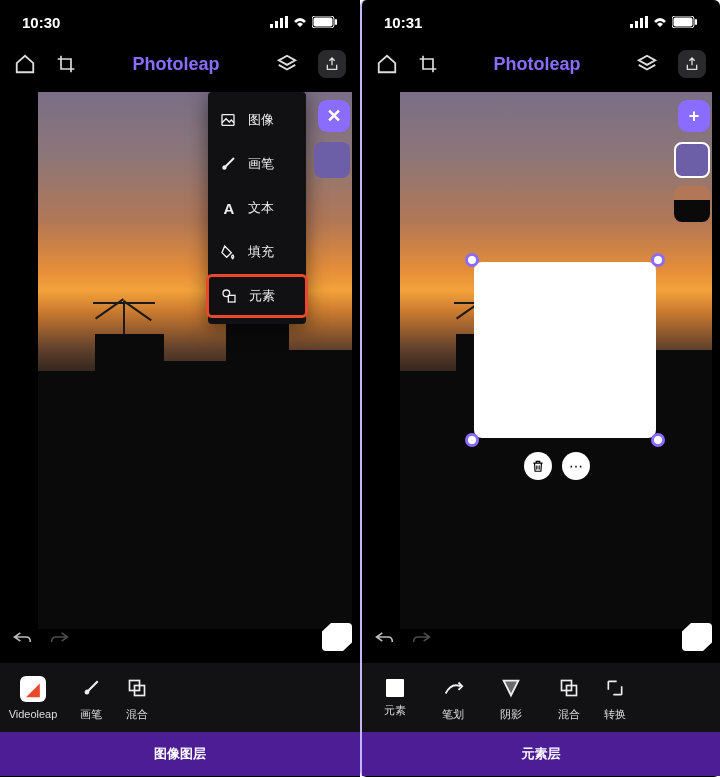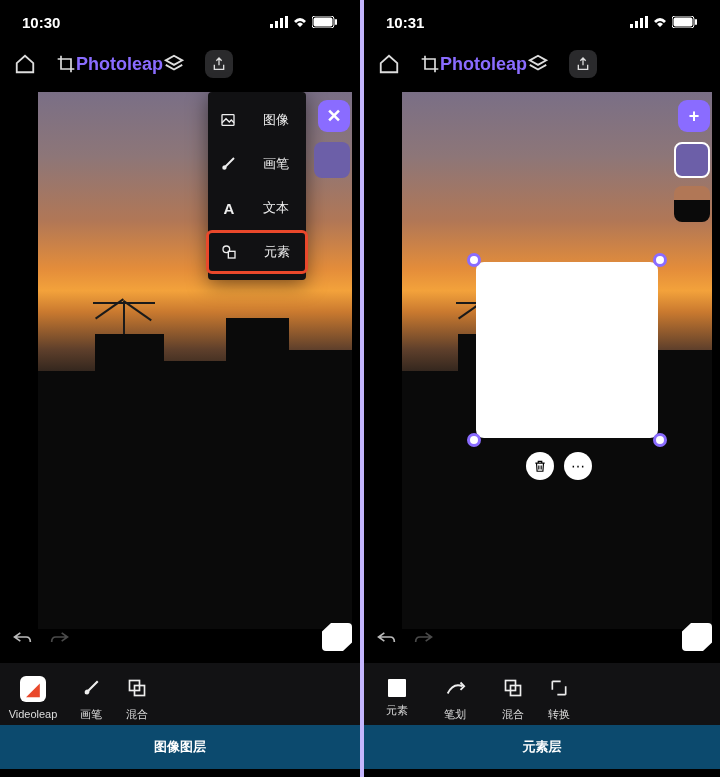--- a/index.html
+++ b/index.html
@@ -9,32 +9,32 @@
     font-family: -apple-system, "PingFang SC", sans-serif;
     display: flex;
     overflow: hidden;
   }
   .phone {
     width: 360px; height: 777px;
     background: #000;
     position: relative;
     color: #fff;
   }
-  .phone + .phone { border-left: 4px solid #c4b5fd; }
+  .phone + .phone { border-left: 2px solid #c4b5fd; border-radius: 6px; }
   
   .status {
     height: 44px;
     display: flex; align-items: center; justify-content: space-between;
     padding: 0 22px; font-size: 15px; font-weight: 600;
   }
   .status .right { display: flex; align-items: center; gap: 4px; }
   
   .appbar {
     height: 40px;
-    display: flex; align-items: center; 
+    display: flex; align-items: center; justify-content: space-between;
     padding: 0 14px;
   }
   .appbar .left, .appbar .right { display: flex; gap: 20px; align-items: center; }
   .appbar .brand { font-size: 18px; font-weight: 700; color: #8a6cff; }
   .tb { width: 28px; height: 28px; border-radius: 8px; background: #2a2a2c;
         display: flex; align-items: center; justify-content: center; }
   
   .canvas {
     position: absolute; left: 38px; right: 8px; top: 92px; bottom: 148px;
     background: linear-gradient(to bottom,
@@ -56,21 +56,21 @@
   .towertip {
     position: absolute; bottom: calc(46% + 78px); left: calc(27% - 30px); width: 62px; height: 2px; background:#1a1a1a;
   }
   
   .menu {
     position: absolute; right: 54px; top: 92px; width: 98px;
     background: #111113; border-radius: 4px; padding: 6px 0;
     box-shadow: 0 4px 20px rgba(0,0,0,.5);
   }
   .menu .mi {
-    display: flex; align-items: center; gap: 25px;
+    display: flex; align-items: center; gap: 10px;
     height: 44px; padding: 0 12px; font-size: 13px; color: #eee;
   }
   .menu .mi .ico { width: 18px; text-align: center; }
   .menu .hl { border: 3px solid #e9482b; border-radius: 6px; margin: 0 -2px; }
   .menu::after {
     content: ""; position: absolute; right: -7px; top: 16px;
     border: 7px solid transparent; border-left-color: #111113;
   }
   
   .closebtn, .plusbtn {
@@ -126,22 +126,22 @@
   .bt .ic {
     width:26px;height:26px;display:flex;align-items:center;justify-content:center;
     font-size:18px;color:#eee;
   }
   .bt.first .ic { background:#fff;color:#e9482b;border-radius:6px; }
   .bt .ic.circ-f{width:24px;height:24px;background:#fff;border-radius:50%}
   .bt .ic.sq{width:18px;height:18px;background:#fff;border-radius:1px}
   .bt.clip{flex:0 0 34px}
   
   .blabel {
-    position:absolute; left:0;right:0;bottom:8px;height:44px;
-    background:#0c4a6e;display:flex;align-items:center;justify-content:center;
+    position:absolute; left:0;right:0;bottom:1px;height:44px;
+    background:#4c1d95;display:flex;align-items:center;justify-content:center;
     font-size:13px;font-weight:600;
   }
   svg{display:block}
 </style>
 </head>
 <body>
 
 <div class="phone">
   <div class="status">
     <span>10:30</span>
@@ -216,20 +216,28 @@
           <svg width="16" height="16" viewBox="0 0 24 24" fill="#eee">
             <path d="M4 20 Q2 14 8 14 L20 2 L22 4 L10 16 Q10 22 4 20"></path>
           </svg>
         </span>
       <span>画笔</span>
     </div>
     <div class="mi">
       <span class="ico" style="font-weight:700;font-size:15px">A</span>
       <span>文本</span>
     </div>
+    <div class="mi">
+      <span class="ico">
+          <svg width="16" height="16" viewBox="0 0 24 24" fill="none" stroke="#eee" stroke-width="2">
+            <path d="M7 3 L17 13 L10 20 L3 13 Z M19 16 Q22 19 19 22 Q16 19 19 16"></path>
+          </svg>
+        </span>
+      <span>填充</span>
+    </div>
     <div class="mi hl">
       <span class="ico">
           <svg width="16" height="16" viewBox="0 0 24 24" fill="none" stroke="#eee" stroke-width="2">
             <circle cx="8" cy="8" r="5"></circle>
             <rect x="11" y="11" width="10" height="10"></rect>
           </svg>
         </span>
       <span>元素</span>
     </div>
   </div>
@@ -388,20 +396,29 @@
     <div class="bt">
       <span class="ic">
           <svg width="22" height="22" viewBox="0 0 24 24" fill="none" stroke="#eee" stroke-width="2">
             <path d="M4 18 Q10 6 20 10 M18 6 L22 10 L18 14"></path>
           </svg>
         </span>
       <span>笔划</span>
     </div>
     <div class="bt">
       <span class="ic">
+          <svg width="22" height="22" viewBox="0 0 24 24" fill="#eee">
+            <path d="M4 4 L20 4 L12 20 Z" opacity=".4"></path>
+            <path d="M4 4 L20 4 L12 20 Z" fill="none" stroke="#eee" stroke-width="2"></path>
+          </svg>
+        </span>
+      <span>阴影</span>
+    </div>
+    <div class="bt">
+      <span class="ic">
           <svg width="20" height="20" viewBox="0 0 24 24" fill="none" stroke="#eee" stroke-width="2">
             <rect x="3" y="3" width="12" height="12"></rect>
             <rect x="9" y="9" width="12" height="12"></rect>
           </svg>
         </span>
       <span>混合</span>
     </div>
     <div class="bt clip">
       <span class="ic">
           <svg width="20" height="20" viewBox="0 0 24 24" fill="none" stroke="#eee" stroke-width="2">

